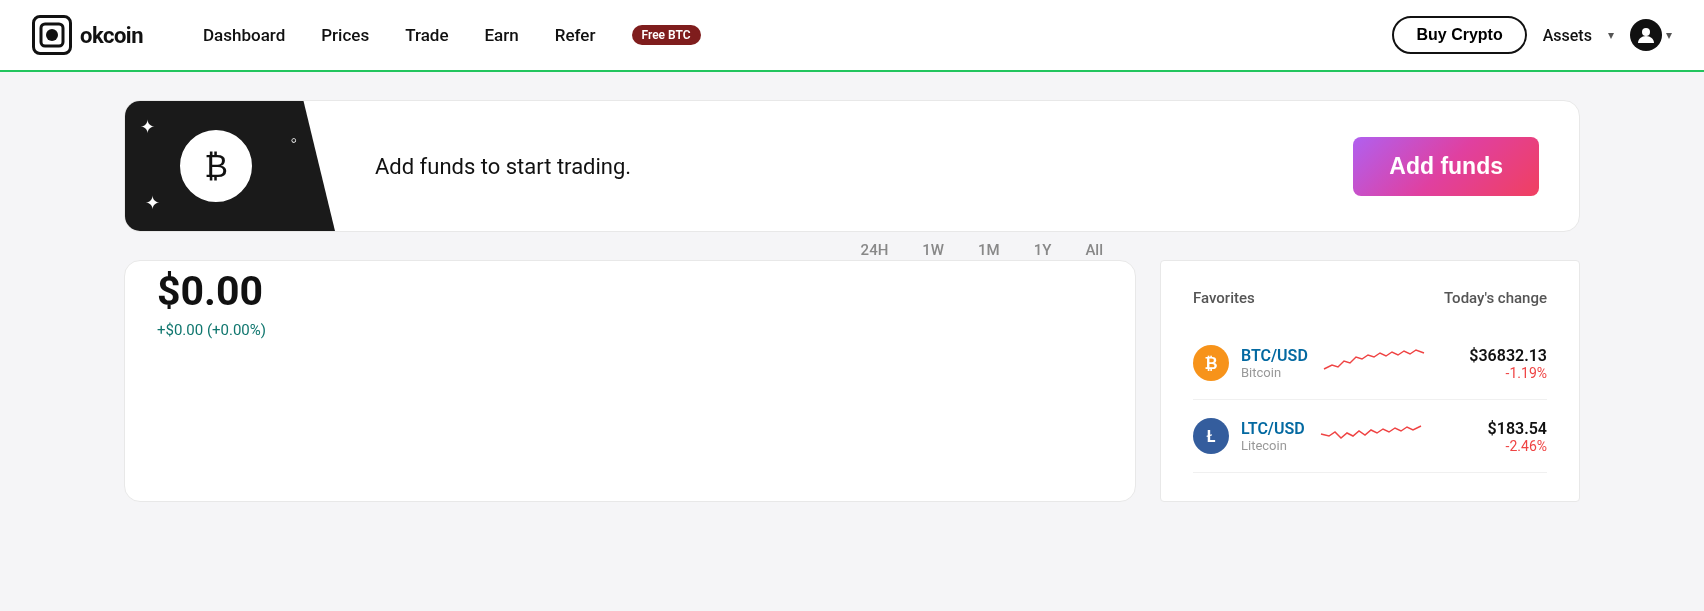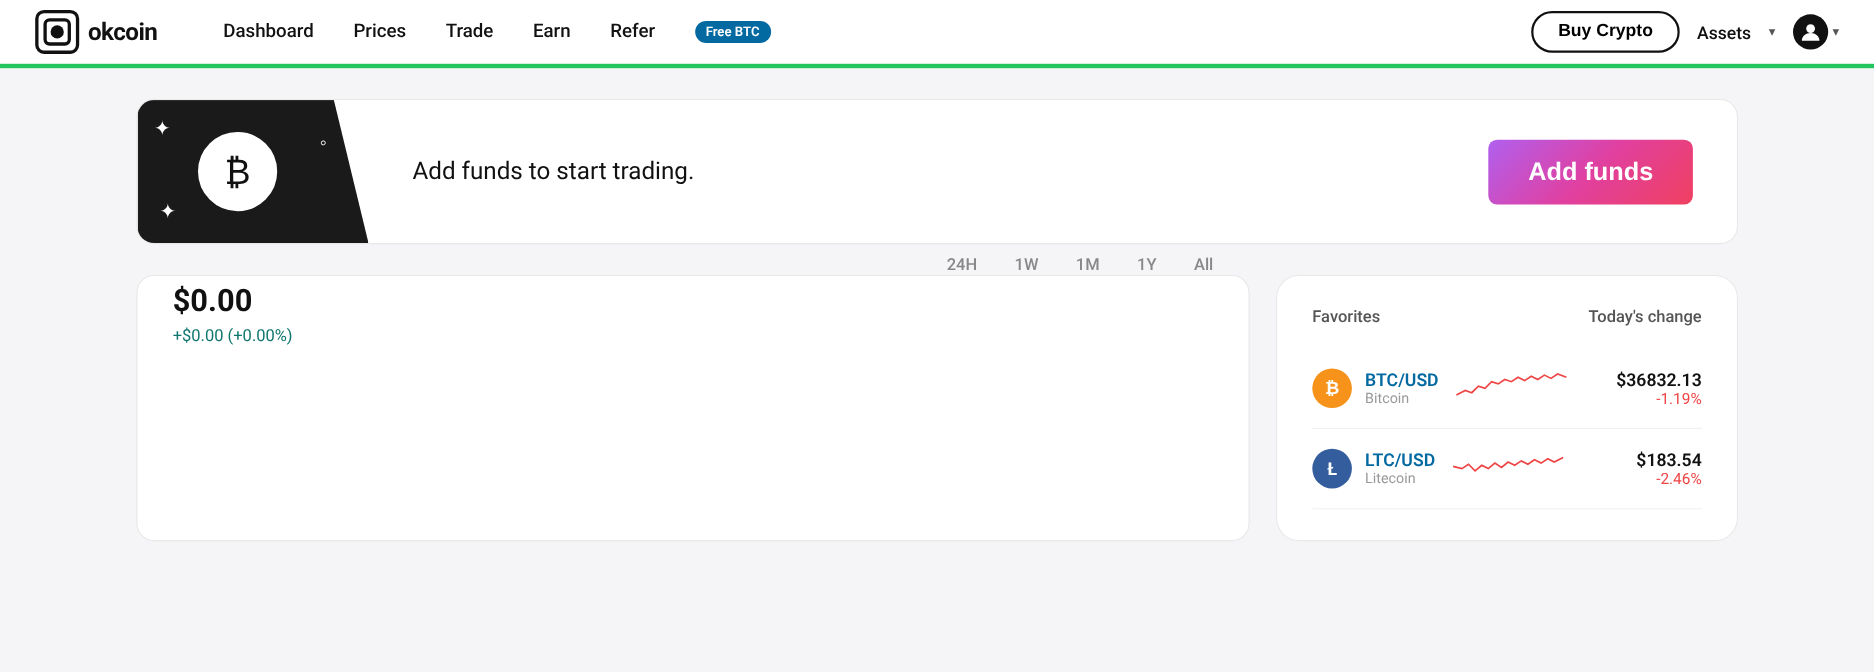--- a/index.html
+++ b/index.html
@@ -4,22 +4,22 @@
   <style>
     * { box-sizing: border-box; margin: 0; padding: 0; }
     body { font-family: -apple-system, BlinkMacSystemFont, 'Segoe UI', Roboto, sans-serif; background: #f5f5f7; color: #111; }
 
     
     .navbar {
       background: #fff;
       display: flex;
       align-items: center;
       padding: 0 32px;
-      height: 62px;
-      border-bottom: 4px solid #22c55e;
+      height: 72px;
+      border-bottom: 2px solid #22c55e;
     }
     .logo-wrap {
       display: flex;
       align-items: center;
       gap: 8px;
       margin-right: 60px;
     }
     .logo-icon {
       width: 40px; height: 40px;
       border: 3px solid #111;
@@ -35,21 +35,21 @@
       flex: 1;
     }
     .nav-link {
       font-size: 17px;
       font-weight: 500;
       color: #111;
       cursor: pointer;
       text-decoration: none;
     }
     .nav-badge {
-      background: #0369a1;
+      background: #7f1d1d;
       color: #fff;
       font-size: 12px;
       font-weight: 600;
       padding: 3px 10px;
       border-radius: 20px;
       cursor: pointer;
     }
     .nav-right {
       display: flex;
       align-items: center;
@@ -172,33 +172,33 @@
     .left-panel {
       flex: 1;
       background: #fff;
       border-radius: 16px;
       border: 1px solid #e8e8e8;
       padding: 28px 32px;
     }
     .right-panel {
       width: 420px;
       background: #fff;
-      border-radius: 21px;
+      border-radius: 4px;
       border: 1px solid #e8e8e8;
       padding: 28px 32px;
     }
 
     
     .portfolio-label {
       font-size: 14px;
       color: #888;
       margin-bottom: 8px;
     }
     .portfolio-value {
-      font-size: 28px;
+      font-size: 41px;
       font-weight: 700;
       color: #111;
       margin-bottom: 6px;
     }
     .portfolio-change {
       font-size: 15px;
       color: #0f766e;
       margin-bottom: 24px;
     }
     .time-filters {

